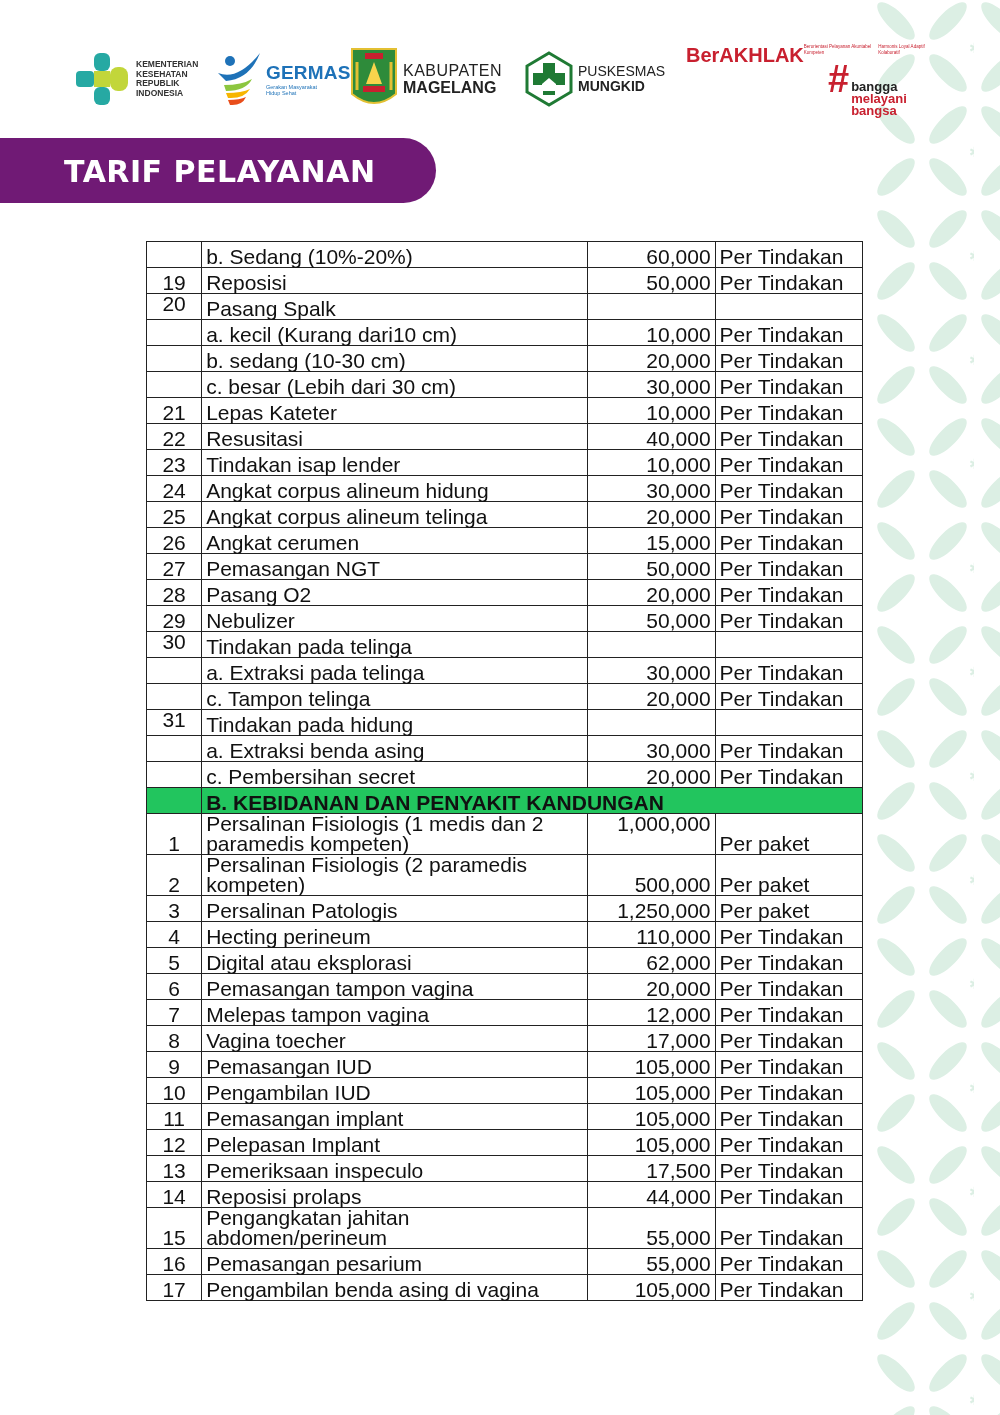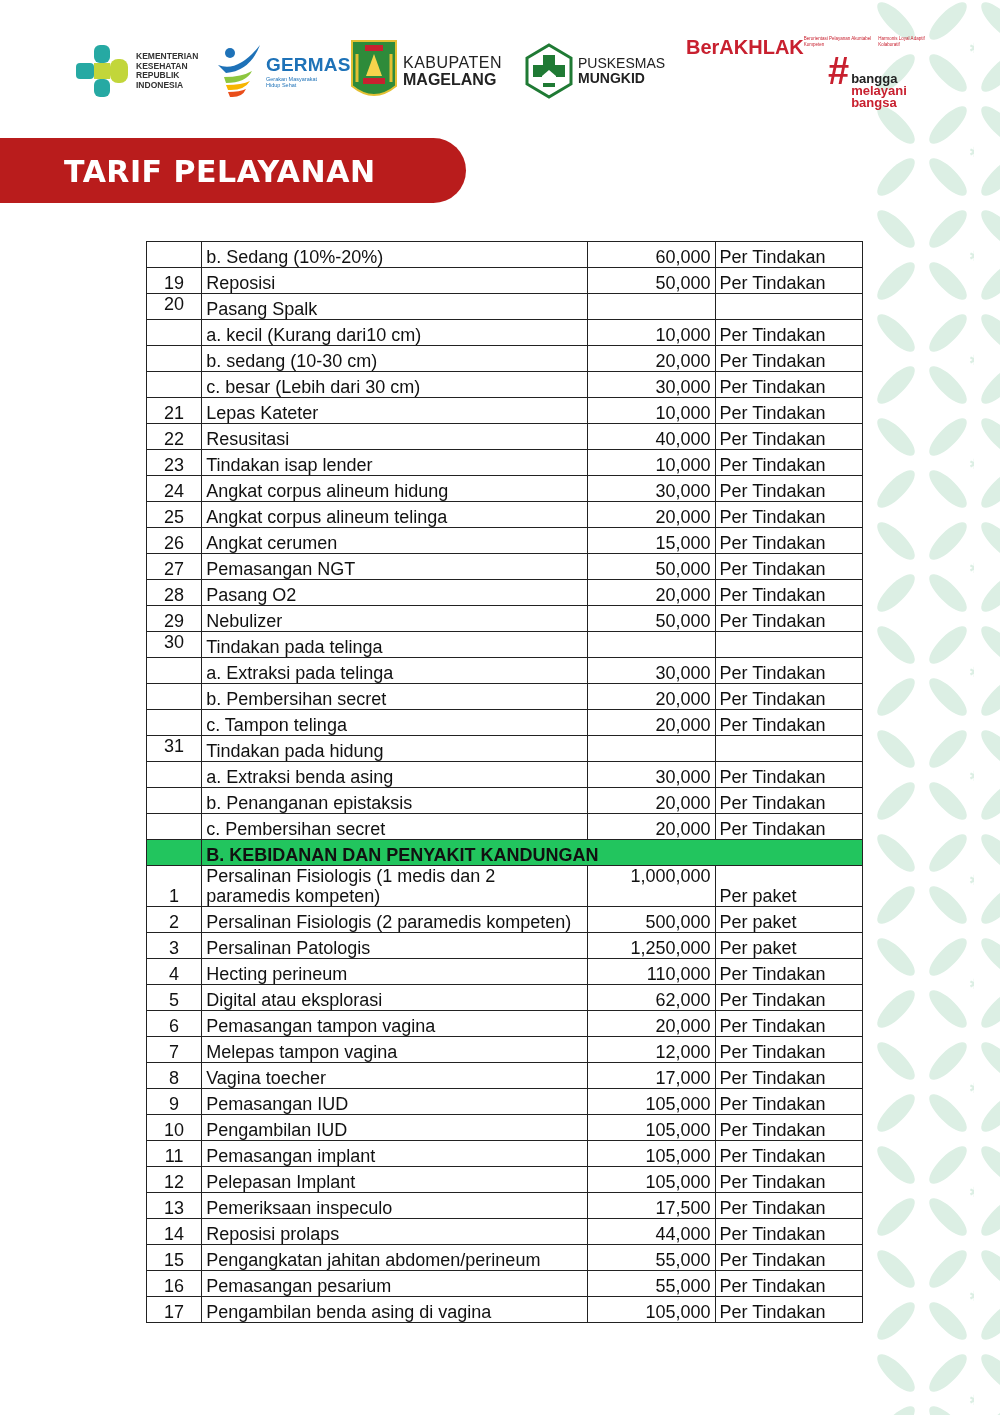--- a/index.html
+++ b/index.html
@@ -1,35 +1,35 @@
 <!DOCTYPE html>
 <html><head>
 <meta charset="utf-8">
 <style>
   html, body { margin:0; padding:0; }
   body { width:1000px; height:1415px; position:relative; overflow:hidden; background:#ffffff; font-family:"Liberation Sans", sans-serif; }
   .batik { position:absolute; top:0; right:0; width:130px; height:1415px; overflow:hidden; }
-  .logos { position:absolute; top:36px; left:76px; width:860px; height:70px; }
+  .logos { position:absolute; top:44px; left:76px; width:860px; height:70px; }
   .logo { position:absolute; top:0; height:70px; display:flex; align-items:center; }
   .kemenkes-txt { font-size:8.5px; font-weight:bold; line-height:9.5px; color:#333; margin-left:6px; }
   .germas-txt { margin-left:4px; }
   .germas-title { font-size:19px; font-weight:bold; color:#1e72b8; letter-spacing:0.2px; }
   .germas-sub { font-size:5.5px; color:#1e72b8; line-height:6px; }
   .kab-txt { margin-left:6px; line-height:17px; }
   .kab-1 { font-size:16px; color:#222; letter-spacing:0.5px; }
   .kab-2 { font-size:16px; font-weight:bold; color:#222; }
   .pusk-txt { margin-left:4px; line-height:15px; }
   .pusk-1 { font-size:14px; color:#222; }
   .pusk-2 { font-size:14px; font-weight:bold; color:#222; }
   .berakhlak-title { font-size:20px; font-weight:bold; color:#c8202f; }
   .berakhlak-sub { font-size:4.5px; color:#c8202f; line-height:5.5px; }
   .bangga-txt { font-size:13px; font-weight:bold; line-height:12px; margin-left:2px;margin-top:40px; }
-  .banner { position:absolute; top:138px; left:0; width:436px; height:65px; background:#b91c1c; border-radius:0 33px 33px 0;padding-left:30px; }
+  .banner { position:absolute; top:138px; left:0; width:436px; height:65px; background:#701a75; border-radius:0 33px 33px 0; }
   .banner-title { position:absolute; left:64px; top:16px; font-size:30px; font-weight:bold; color:#ffffff; letter-spacing:0.5px; font-family:"DejaVu Sans", sans-serif; }
-  table.tarif { position:absolute; top:241px; left:146px; border-collapse:collapse; width:717px; font-size:18px; color:#111; }
+  table.tarif { position:absolute; top:241px; left:146px; border-collapse:collapse; width:717px; font-size:21px; color:#111; }
   table.tarif td { border:1.5px solid #222; padding:0 4px; height:25px; line-height:20px; vertical-align:bottom; }
   td.no { width:46px; text-align:center; }
   td.desc { width:376px; }
   td.price { width:118px; text-align:right; padding-right:3px; }
   td.unit { width:138px; padding-left:4px; vertical-align:top; }
   tr.section td { background:#22c55e; font-weight:bold; }
   td.rowspan-empty { border-top:none; border-bottom:none; }
   td.tall { height:44px; }
 </style>
 </head>
@@ -227,50 +227,38 @@
         <td class="unit"></td>
       </tr>
       <tr>
         <td class="no rowspan-empty"></td>
         <td class="desc">a. Extraksi pada telinga</td>
         <td class="price">30,000</td>
         <td class="unit">Per Tindakan</td>
       </tr>
       <tr>
         <td class="no rowspan-empty"></td>
-        <td class="desc">b. Pembersihan secret</td>
-        <td class="price">20,000</td>
-        <td class="unit">Per Tindakan</td>
-      </tr>
-      <tr>
-        <td class="no rowspan-empty"></td>
         <td class="desc">c. Tampon telinga</td>
         <td class="price">20,000</td>
         <td class="unit">Per Tindakan</td>
       </tr>
       <tr>
         <td class="no" style="border-bottom: none; vertical-align: top;">31</td>
         <td class="desc">Tindakan pada hidung</td>
         <td class="price"></td>
         <td class="unit"></td>
       </tr>
       <tr>
         <td class="no rowspan-empty"></td>
         <td class="desc">a. Extraksi benda asing</td>
         <td class="price">30,000</td>
         <td class="unit">Per Tindakan</td>
       </tr>
       <tr>
         <td class="no rowspan-empty"></td>
-        <td class="desc">b. Penanganan epistaksis</td>
-        <td class="price">20,000</td>
-        <td class="unit">Per Tindakan</td>
-      </tr>
-      <tr>
-        <td class="no rowspan-empty"></td>
         <td class="desc">c. Pembersihan secret</td>
         <td class="price">20,000</td>
         <td class="unit">Per Tindakan</td>
       </tr>
       <tr class="section">
         <td class="no"></td>
         <td colspan="3">B. KEBIDANAN DAN PENYAKIT KANDUNGAN</td>
       </tr>
       <tr>
         <td class="no tall">1</td>

